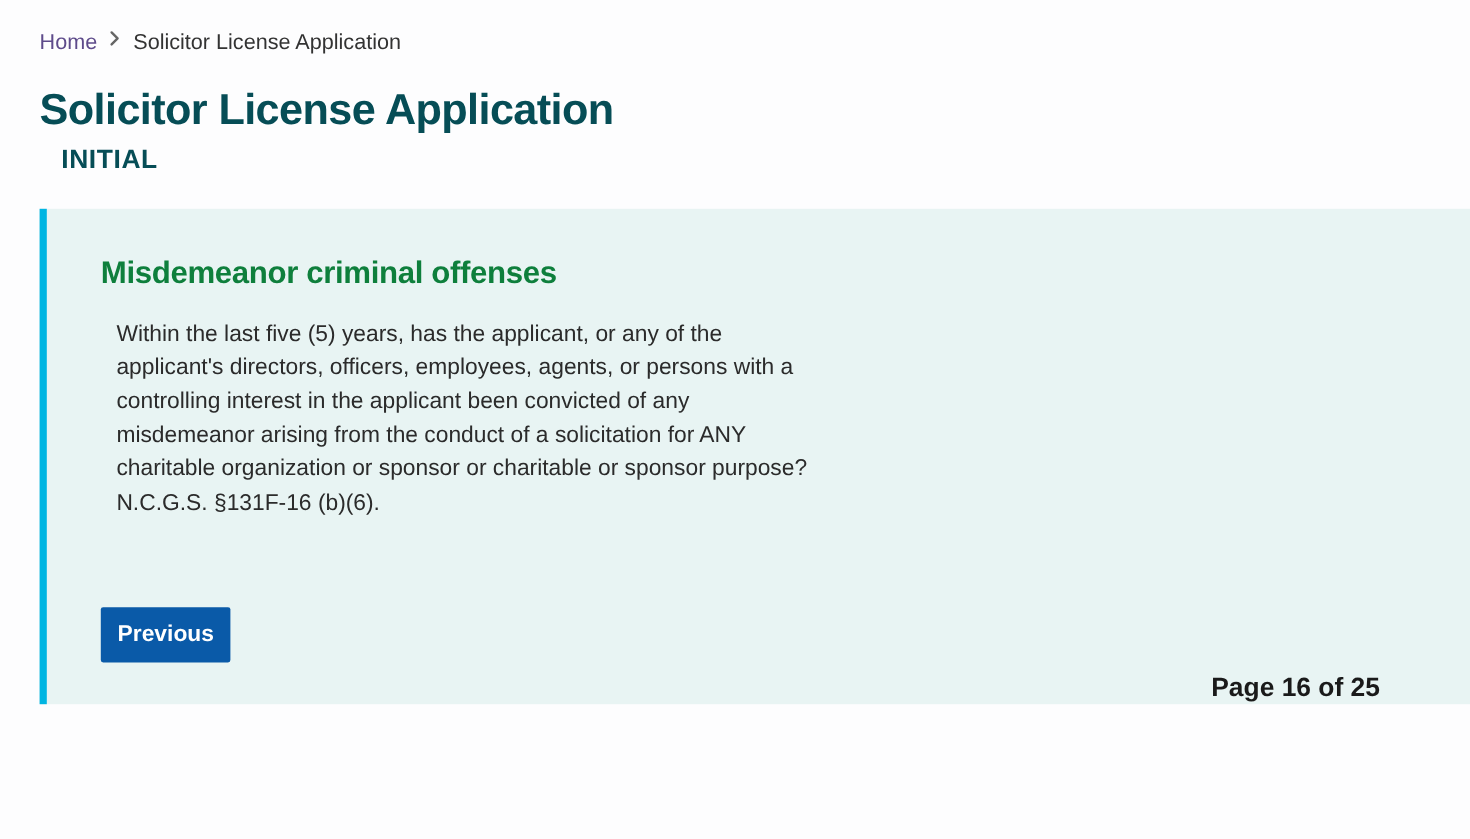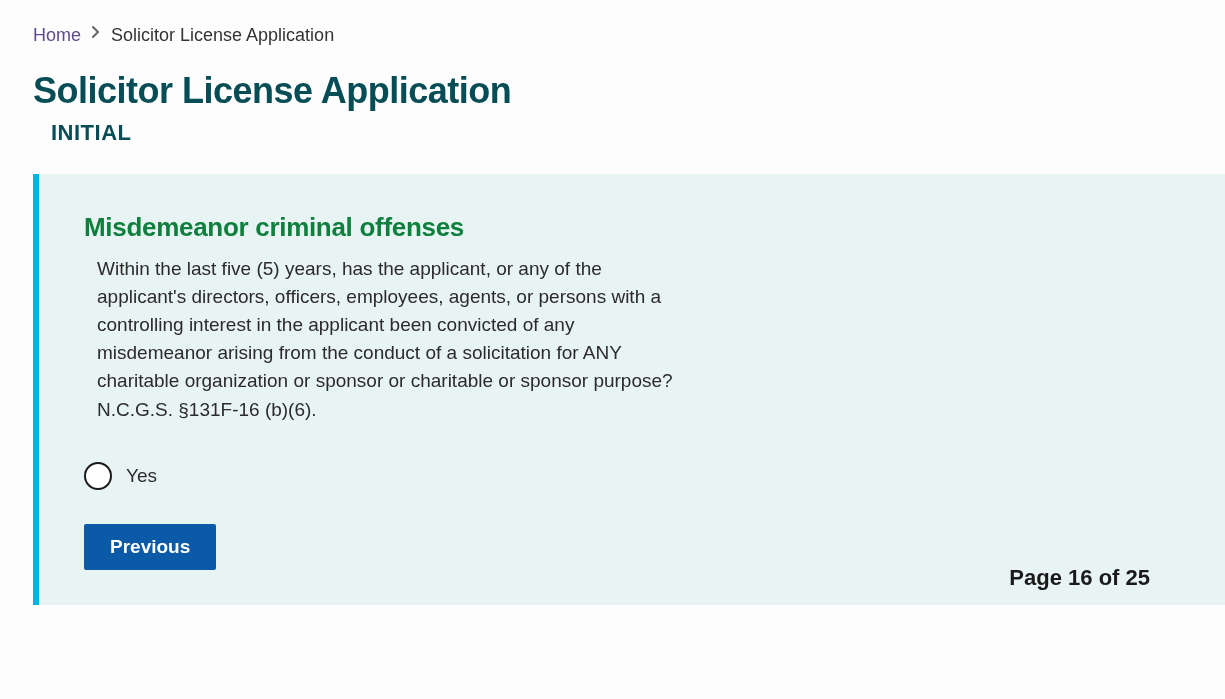--- a/index.html
+++ b/index.html
@@ -54,21 +54,21 @@
       background: #e8f4f3;
       border-left: 6px solid #00b5e2;
       padding: 38px 45px 35px 45px;
       margin-left: 0;
       position: relative;
     }
     .section-title {
       font-size: 26px;
       font-weight: 800;
       color: #0e7f3c;
-      margin-bottom: 12px;
+      margin-bottom: 22px;
       letter-spacing: -0.3px;
     }
     .question-text {
       font-size: 19px;
       line-height: 1.48;
       color: #2b2b2b;
       max-width: 590px;
       margin-bottom: 38px;
       margin-left: 13px;
     }
@@ -99,28 +99,28 @@
     .button-row {
       display: flex;
       gap: 14px;
     }
     .btn {
       background: #0a5aa8;
       color: #fff;
       border: none;
       font-size: 19px;
       font-weight: 700;
-      padding: 12px 26px;
+      padding: 12px 14px;
       cursor: pointer;
       border-radius: 2px;
     }
     .page-indicator {
       position: absolute;
       right: 75px;
-      bottom: 14px;
+      bottom: 1px;
       font-size: 22px;
       font-weight: 800;
       color: #1a1a1a;
     }
   </style>
 </head>
 <body>
 
 <div class="container">
   <nav class="breadcrumb">
@@ -134,24 +134,20 @@
   </nav>
 
   <h1 class="page-title">Solicitor License Application</h1>
   <div class="subtitle">INITIAL</div>
 
   <div class="panel">
     <h2 class="section-title">Misdemeanor criminal offenses</h2>
     <p class="question-text">Within the last five (5) years, has the applicant, or any of the applicant's directors, officers, employees, agents, or persons with a controlling interest in the applicant been convicted of any misdemeanor arising from the conduct of a solicitation for ANY charitable organization or sponsor or charitable or sponsor purpose? N.C.G.S. §131F-16 (b)(6).</p>
 
     <div class="radio-group">
-      <label class="radio-item">
-        <span class="radio-circle"></span>
-        <span class="radio-label">Yes</span>
-      </label>
     </div>
 
     <div class="button-row">
       <button class="btn">Previous</button>
     </div>
 
     <div class="page-indicator">Page 16 of 25</div>
   </div>
 </div>
 

